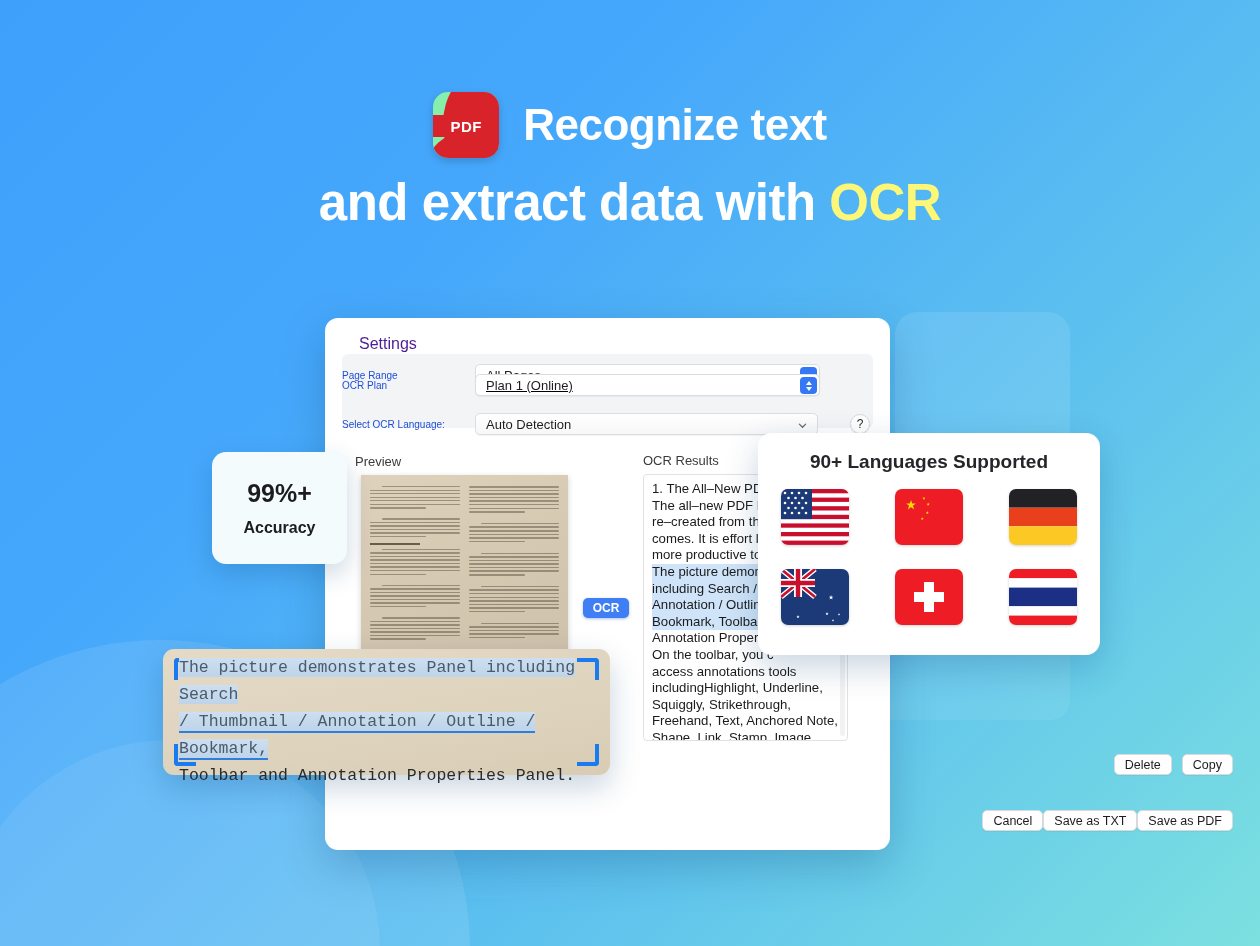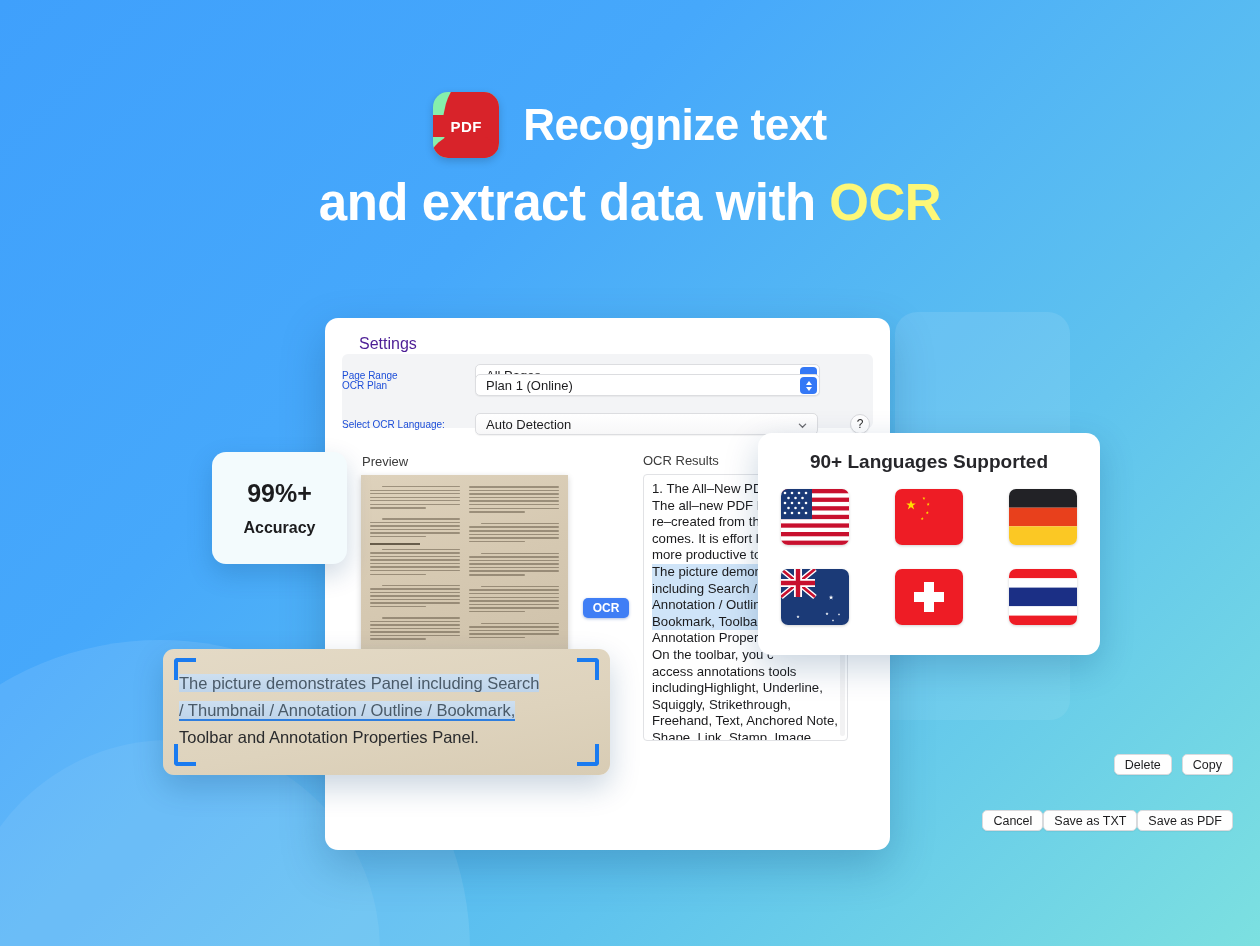--- a/index.html
+++ b/index.html
@@ -229,22 +229,22 @@
   }
 
   
   .callout {
     position: absolute; left: 163px; top: 649px;
     width: 447px; height: 126px; border-radius: 11px;
     background: linear-gradient(170deg, #e4dac6 0%, #ded3bd 60%, #d8ccb4 100%);
     box-shadow: 0 12px 30px rgba(10,60,110,0.22);
   }
   .callout-text {
-    position: absolute; left: 16px; top: 21px; right: 14px;
-    font-size: 16.5px; line-height: 27px; color: #2a2b2d;
+    position: absolute; left: 16px; top: 5px; right: 14px;
+    font-size: 16.5px; line-height: 27px; color: #2a2b2d; font-family: Liberation Mono, monospace;
   }
   .callout-text .sel {
     background: linear-gradient(180deg, #cddff0 0%, #bed4ea 100%);
     color: #4a5a68;
   }
   .callout-text .sel-line2 { border-bottom: 2px solid #2f7ede; }
   .corner {
     position: absolute; width: 22px; height: 22px; border: 4px solid #1a7bf0;
   }
   .c-tl { left: 11px;  top: 9px;   border-right: none; border-bottom: none; border-radius: 4px 0 0 0; }
@@ -286,41 +286,41 @@
     <div class="field" style="width:345px;">
       <span class="field-text">All Pages</span>
       <span class="blue-btn">
           <i class="chev chev-down"></i>
         </span>
     </div>
   </div>
 
   <div class="srow" style="top:56px; width:495px;">
     <div class="srow-label">OCR Plan</div>
-    <div class="field" style="width:345px;">
+    <div class="field" style="width:345px;text-decoration:underline;">
       <span class="field-text">Plan 1 (Online)</span>
       <span class="blue-btn stepper">
         <i class="chev chev-up"></i>
           <i class="chev chev-down"></i>
       </span>
     </div>
   </div>
 
   <div class="srow" style="top:95px; width:520px;">
     <div class="srow-label">Select OCR Language:</div>
     <div class="field" style="width:343px; background:linear-gradient(180deg,#ffffff 0%,#f7f7f8 100%);">
       <span class="field-text">Auto Detection</span>
       <svg class="gray-chev" viewBox="0 0 10 10">
           <path d="M1.5 3.5 L5 7 L8.5 3.5" stroke="#6b6c70" stroke-width="1.4" fill="none" stroke-linecap="round"></path>
         </svg>
     </div>
     <div class="help-btn" style="left:508px; top:1px;">?</div>
   </div>
 
-  <div class="panel-heading" style="left:37px; top:136px;">Preview</div>
+  <div class="panel-heading" style="left:30px; top:136px;">Preview</div>
   <div class="panel-heading" style="left:318px; top:135px;">OCR Results</div>
 </div>
 
 <div class="preview-page">
   <div class="pcol">
     <div class="pline" style="margin-left:12px;"></div>
       <div class="pline"></div>
       <div class="pline"></div>
       <div class="pline"></div>
       <div class="pline"></div>

